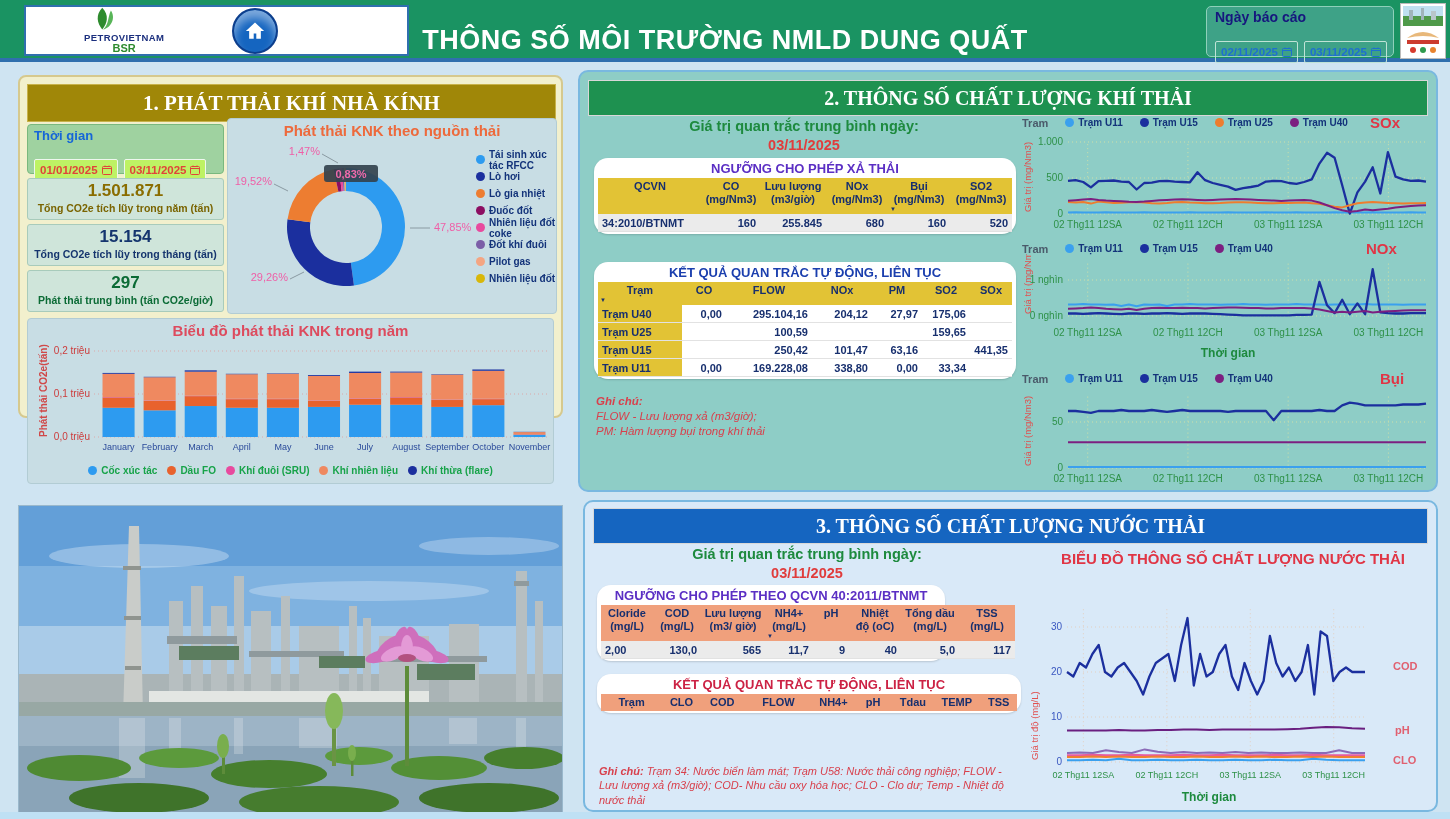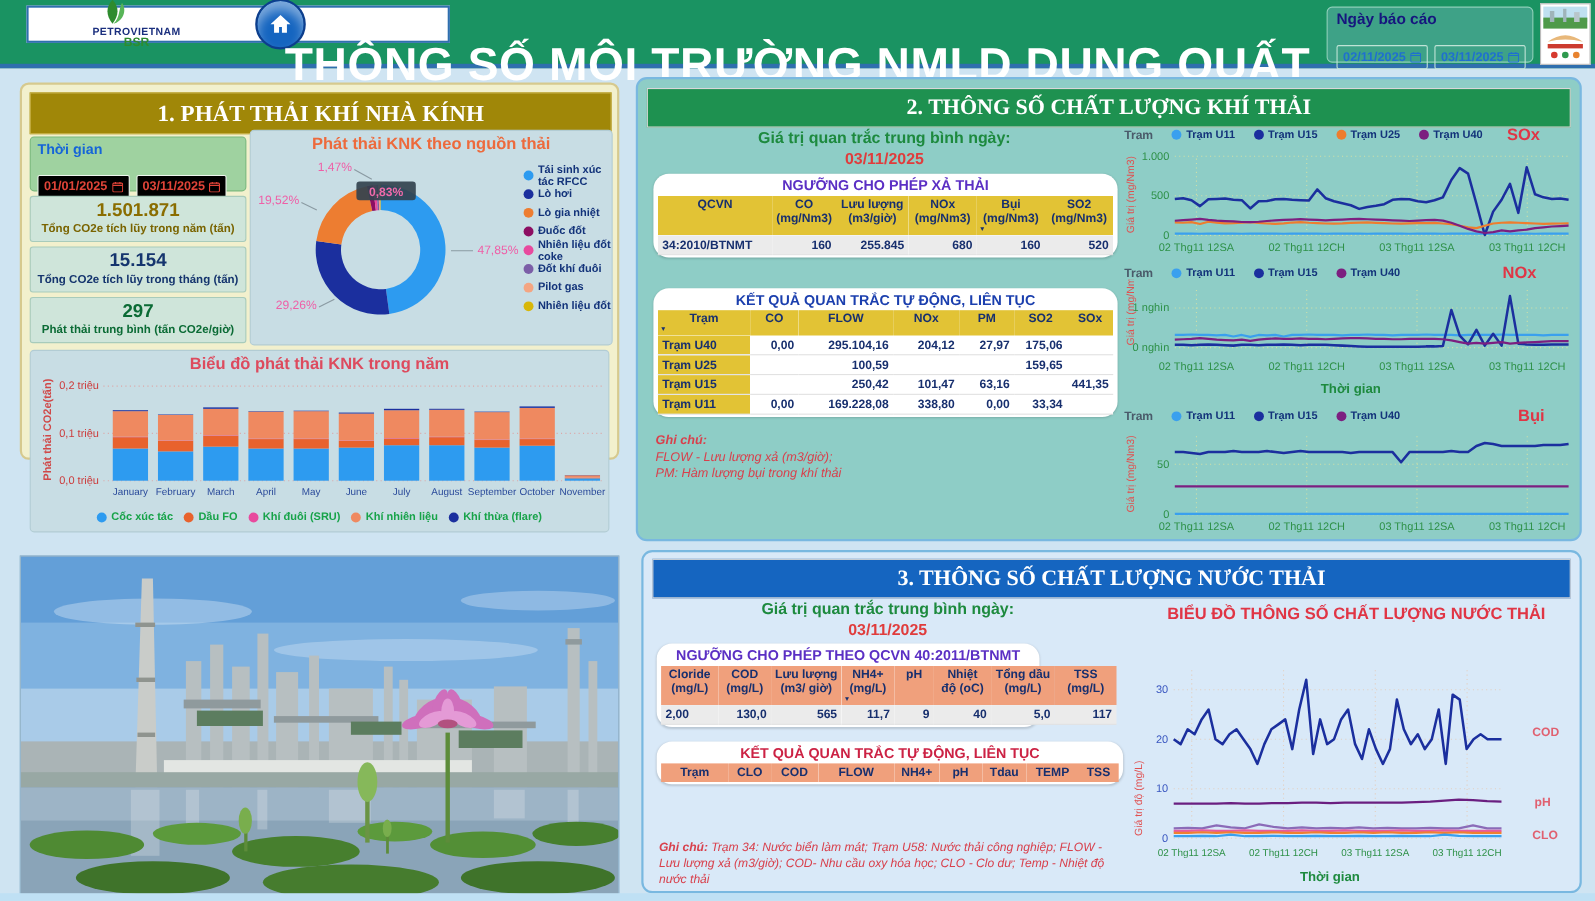--- a/index.html
+++ b/index.html
@@ -1,32 +1,32 @@
 <!DOCTYPE html>
 <html><head>
 <meta charset="utf-8">
 <style>
   html,body{margin:0;padding:0;background:#cfe4f2;}
   #app{position:relative;width:1450px;height:819px;background:#cfe4f2;font-family:"Liberation Sans",sans-serif;overflow:hidden;}
   .abs{position:absolute;}
 
   
   #topbar{position:absolute;left:0;top:0;width:1450px;height:62px;background:#1a9362;border-bottom:4px solid #2f6fae;box-sizing:border-box;}
-  #logo-card{position:absolute;left:24px;top:5px;width:385px;height:34px;background:#fff;border:2px solid #2f6fae;display:flex;align-items:center;box-sizing:border-box;}
+  #logo-card{position:absolute;left:24px;top:5px;width:385px;height:51px;background:#fff;border:2px solid #2f6fae;display:flex;align-items:center;box-sizing:border-box;}
   .pv-wrap{margin-left:58px;text-align:center;line-height:1;}
   .pv-name{font-size:9.5px;font-weight:bold;color:#1b2f7e;letter-spacing:.4px;}
   .pv-bsr{font-size:11px;font-weight:bold;color:#2e8b2e;}
   #home-btn{margin-left:68px;width:42px;height:42px;border-radius:50%;background:#1565c0;border:2px solid #0d3e8c;box-shadow:inset 0 8px 10px rgba(255,255,255,.45);display:flex;align-items:center;justify-content:center;cursor:pointer;}
-  #main-title{position:absolute;left:0;top:7px;width:1450px;text-align:center;color:#fff;font-size:42px;font-weight:bold;letter-spacing:.5px;}
+  #main-title{position:absolute;left:0;top:7px;width:1450px;text-align:center;color:#fff;font-size:27px;font-weight:bold;letter-spacing:.5px;}
   #report-box{position:absolute;left:1206px;top:6px;width:188px;height:51px;background:#3ea287;border:1px solid #8fd0ba;border-radius:5px;box-sizing:border-box;padding:2px 8px;}
   #report-box .rlabel{color:#16167e;font-weight:bold;font-size:14px;}
   .chiprow{display:flex;gap:6px;margin-top:16px;}
   .chip{display:flex;align-items:center;justify-content:center;gap:4px;border:1px solid #bfe3d6;border-radius:2px;height:20px;padding:0 5px;font-size:11.5px;font-weight:bold;cursor:pointer;}
   .chip.blue{color:#1f6fd0;}
-  .chip.red{color:#e04438;background:#000000;border-color:#eef7ee;}
+  .chip.red{color:#e04438;background:#bef264;border-color:#eef7ee;}
   #mini-logo{position:absolute;left:1400px;top:3px;width:46px;height:56px;background:#fff;border:1px solid #bbb;box-sizing:border-box;}
 
   
   #panel1{position:absolute;left:18px;top:75px;width:545px;height:343px;background:#f2f0cd;border:2px solid #d6c98e;border-radius:8px;box-sizing:border-box;}
   .p1-titlebar{position:absolute;left:7px;top:7px;width:527px;height:36px;background:#a08708;color:#fff;font-family:"Liberation Serif",serif;font-weight:bold;font-size:21px;display:flex;align-items:center;justify-content:center;border:1px solid #c8b24a;}
   #timebox{position:absolute;left:7px;top:47px;width:197px;height:50px;background:#9fd2a0;border:1px solid #79b87e;border-radius:4px;box-sizing:border-box;padding:3px 6px;}
   #timebox .tlabel{color:#1565d8;font-weight:bold;font-size:13px;}
   .kpi{position:absolute;left:7px;width:197px;height:42px;background:#cfe5da;border:1px solid #a8cbbb;border-radius:3px;text-align:center;box-sizing:border-box;padding-top:2px;}
   .kpi .v{font-size:17px;font-weight:bold;}
   .kpi .l{font-size:10.5px;font-weight:bold;margin-top:1px;}

